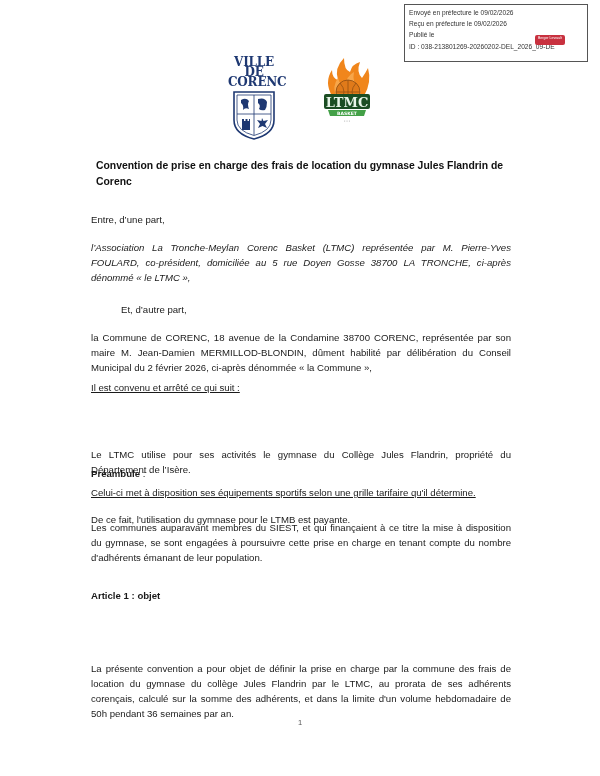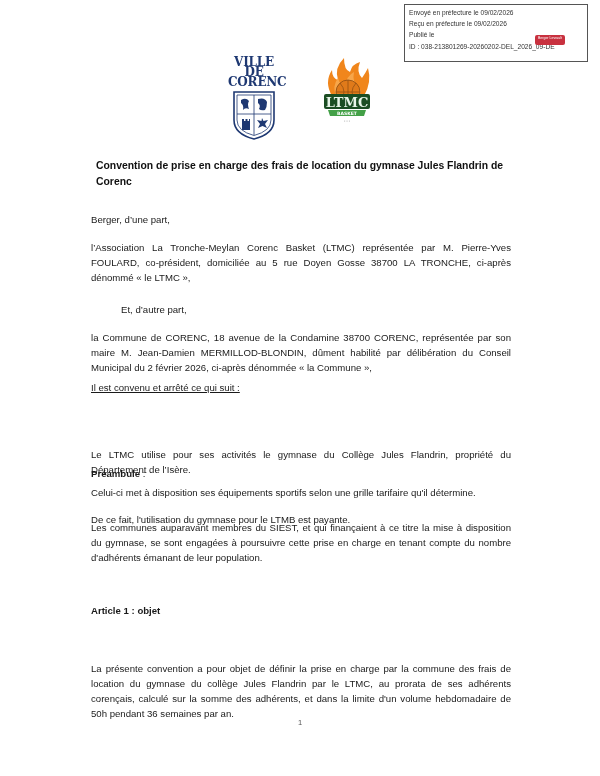--- a/index.html
+++ b/index.html
@@ -65,33 +65,33 @@
     <rect x="6" y="38" width="46" height="15" rx="2" fill="#1b4d23"></rect>
     <text x="29" y="50.5" text-anchor="middle" font-family="DejaVu Serif, serif" font-weight="bold" font-size="13" fill="#e8f5e9">LTMC</text>
     <path d="M10 54 L48 54 L46 60 L12 60 Z" fill="#43a047"></path>
     <text x="29" y="59" text-anchor="middle" font-family="DejaVu Sans, sans-serif" font-weight="bold" font-size="4.5" fill="#fff">BASKET</text>
     <text x="29" y="66" text-anchor="middle" font-family="DejaVu Sans, sans-serif" font-size="2.6" fill="#555">• • •</text>
   </svg>
 </div>
 
 <div class="title">Convention de prise en charge des frais de location du gymnase Jules Flandrin de Corenc</div>
 
-<div class="p left" style="top:212px;">Berger, d’une part,</div>
-<div class="p" style="top:240px;">l’Association La Tronche-Meylan Corenc Basket (LTMC) représentée par M. Pierre-Yves FOULARD, co-président, domiciliée au 5 rue Doyen Gosse 38700 LA TRONCHE, ci-après dénommé « le LTMC »,</div>
+<div class="p left" style="top:212px;">Entre, d’une part,</div>
+<div class="p" style="top:240px;font-style:italic;">l’Association La Tronche-Meylan Corenc Basket (LTMC) représentée par M. Pierre-Yves FOULARD, co-président, domiciliée au 5 rue Doyen Gosse 38700 LA TRONCHE, ci-après dénommé « le LTMC »,</div>
 
 <div class="p left" style="top:302px;margin-left:30px;">Et, d’autre part,</div>
 <div class="p" style="top:330px;">la Commune de CORENC, 18 avenue de la Condamine 38700 CORENC, représentée par son maire M. Jean-Damien MERMILLOD-BLONDIN, dûment habilité par délibération du Conseil Municipal du 2 février 2026, ci-après dénommée « la Commune »,</div>
 
 <div class="p left" style="top:380px;text-decoration:underline;">Il est convenu et arrêté ce qui suit :</div>
 
 <div class="p left" style="top:418px;margin-top:48px;">
   <span class="b">Préambule</span><span> :</span>
 </div>
 
 <div class="p" style="top:447px;">Le LTMC utilise pour ses activités le gymnase du Collège Jules Flandrin, propriété du Département de l’Isère.</div>
-<div class="p left" style="top:485px;">Celui-ci met à disposition ses équipements sportifs selon une grille tarifaire qu'il détermine.</div>
+<div class="p left" style="top:485px;text-decoration:underline;">Celui-ci met à disposition ses équipements sportifs selon une grille tarifaire qu'il détermine.</div>
 <div class="p left" style="top:512px;">De ce fait, l'utilisation du gymnase pour le LTMB est payante.</div>
 <div class="p" style="top:520px;">Les communes auparavant membres du SIEST, et qui finançaient à ce titre la mise à disposition du gymnase, se sont engagées à poursuivre cette prise en charge en tenant compte du nombre d'adhérents émanant de leur population.</div>
 
-<div class="p left b" style="top:603px;">Article 1 : objet</div>
+<div class="p left b" style="top:588px;">Article 1 : objet</div>
 <div class="p" style="top:625px;margin-top:36px;">La présente convention a pour objet de définir la prise en charge par la commune des frais de location du gymnase du collège Jules Flandrin par le LTMC, au prorata de ses adhérents corençais, calculé sur la somme des adhérents, et dans la limite d'un volume hebdomadaire de 50h pendant 36 semaines par an.</div>
 
 <div class="pagenum">1</div>
 
 </body></html>

